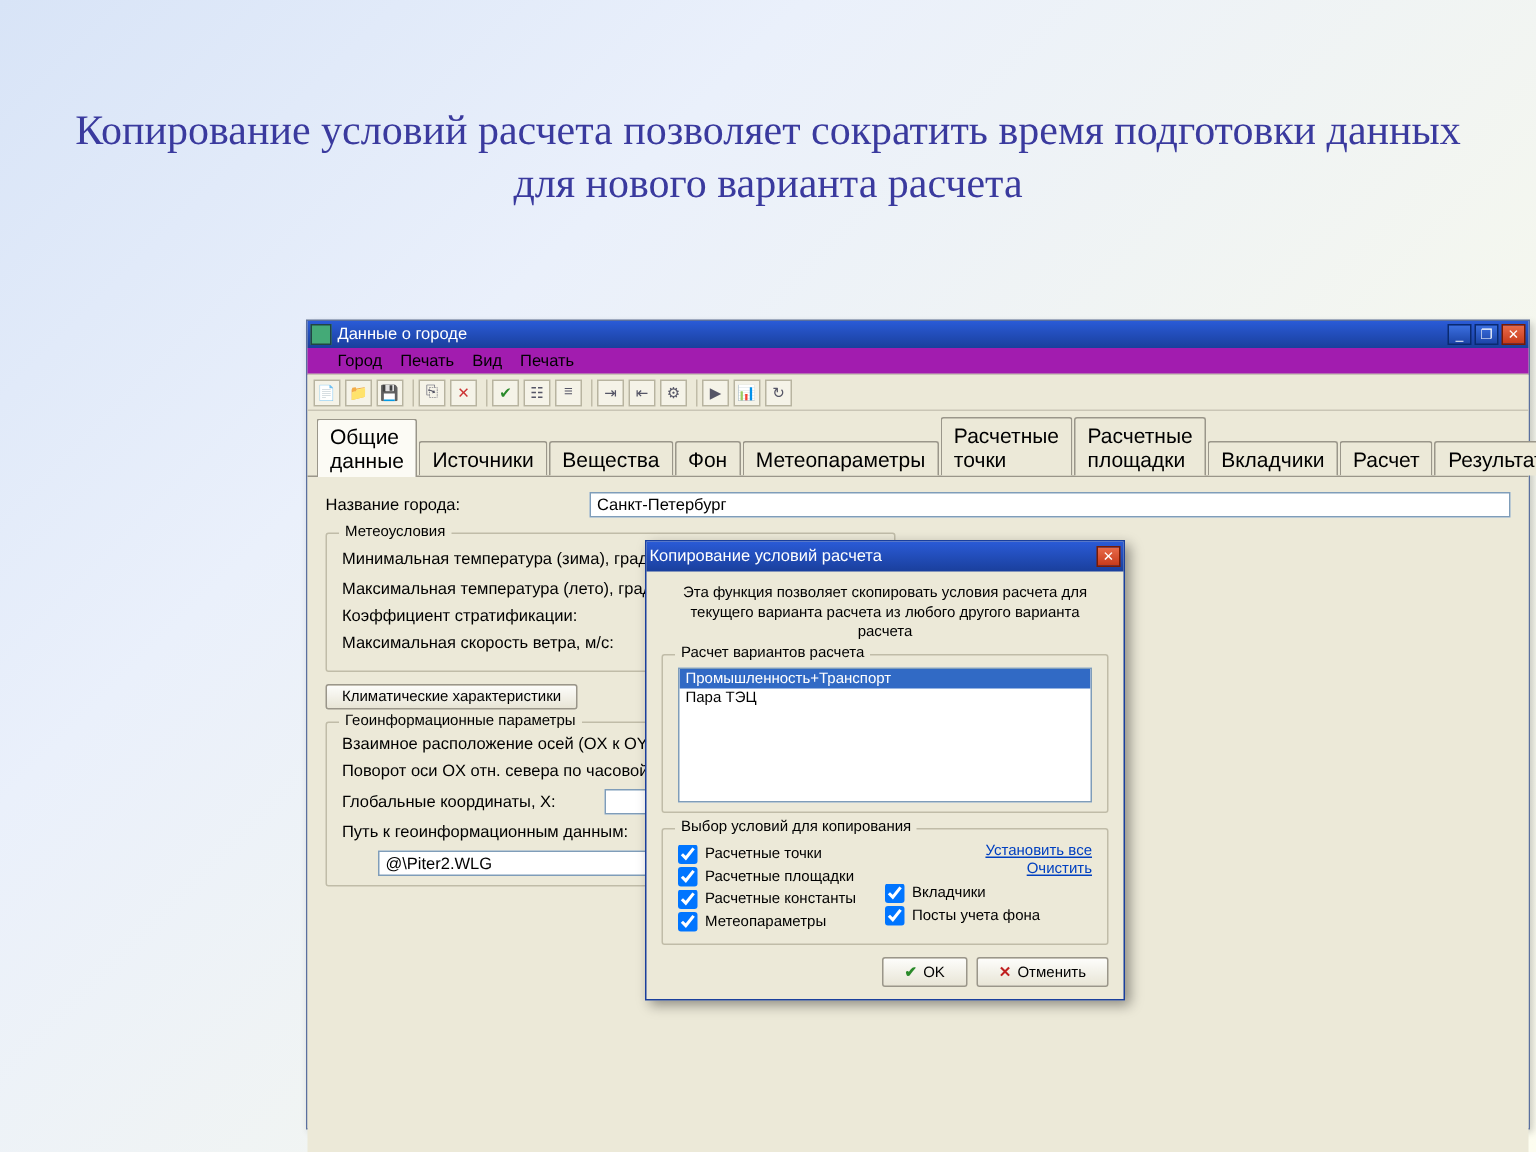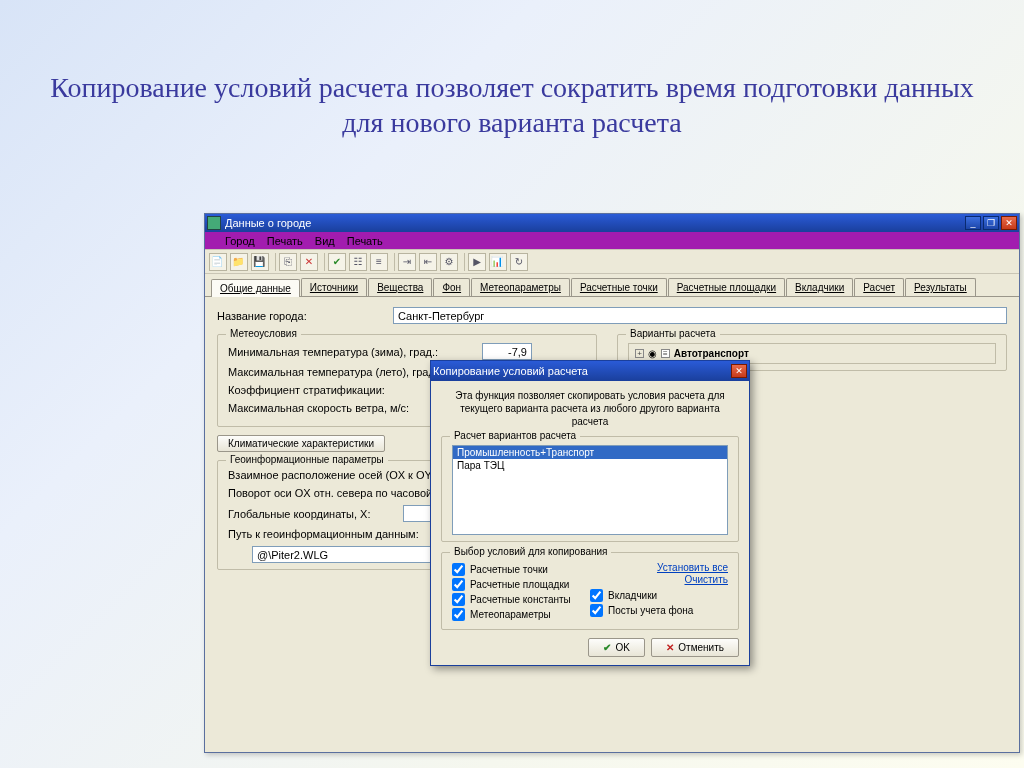--- a/index.html
+++ b/index.html
@@ -77,24 +77,23 @@
   display:flex; align-items:flex-end;
   padding: 4px 6px 0;
   background:#ece9d8;
 }
 .tab {
   padding: 3px 8px 3px;
   border:1px solid #9a968a;
   border-bottom:none;
   background:#ece9d8;
   margin-right:1px;
-  font-size:10px;
+  font-size:14px;
   cursor:pointer;
   border-radius: 2px 2px 0 0;
-  text-decoration: underline;
 }
 .tab.active {
   background:#fcfbf5;
   position:relative; top:1px;
 }
 .tabbody {
   border-top:1px solid #9a968a;
   padding: 10px 12px;
   background:#ece9d8;
   height: calc(100% - 84px);
@@ -262,33 +261,20 @@
             <span class="lbl" style="width:151px;">Глобальные координаты, X:</span>
             <input class="tinput" style="width: 40px;">
             <span style="margin:0 6px;">Y</span>
           </div>
           <div class="formrow">
               <span class="lbl" style="width:260px;">Путь к геоинформационным данным:</span>
             </div>
           <input class="tinput" style="width: 100%;" value="@\Piter2.WLG">
         </div>
       </div>
-      <div class="rightcol">
-        <div class="fieldset">
-          <span class="legend">Варианты расчета</span>
-          <div class="varbox">
-            <div class="node">
-              <span class="sq">+</span>
-              <span>◉</span>
-              <span class="sq" style="background:#fff;">≡</span>
-              <b>Автотранспорт</b>
-            </div>
-          </div>
-        </div>
-      </div>
     </div>
   </div>
 </div>
 
 <div class="dialog">
   <div class="titlebar">
     <span>Копирование условий расчета</span>
     <span class="spacer"></span>
     <span class="win-btn close">✕</span>
   </div>

